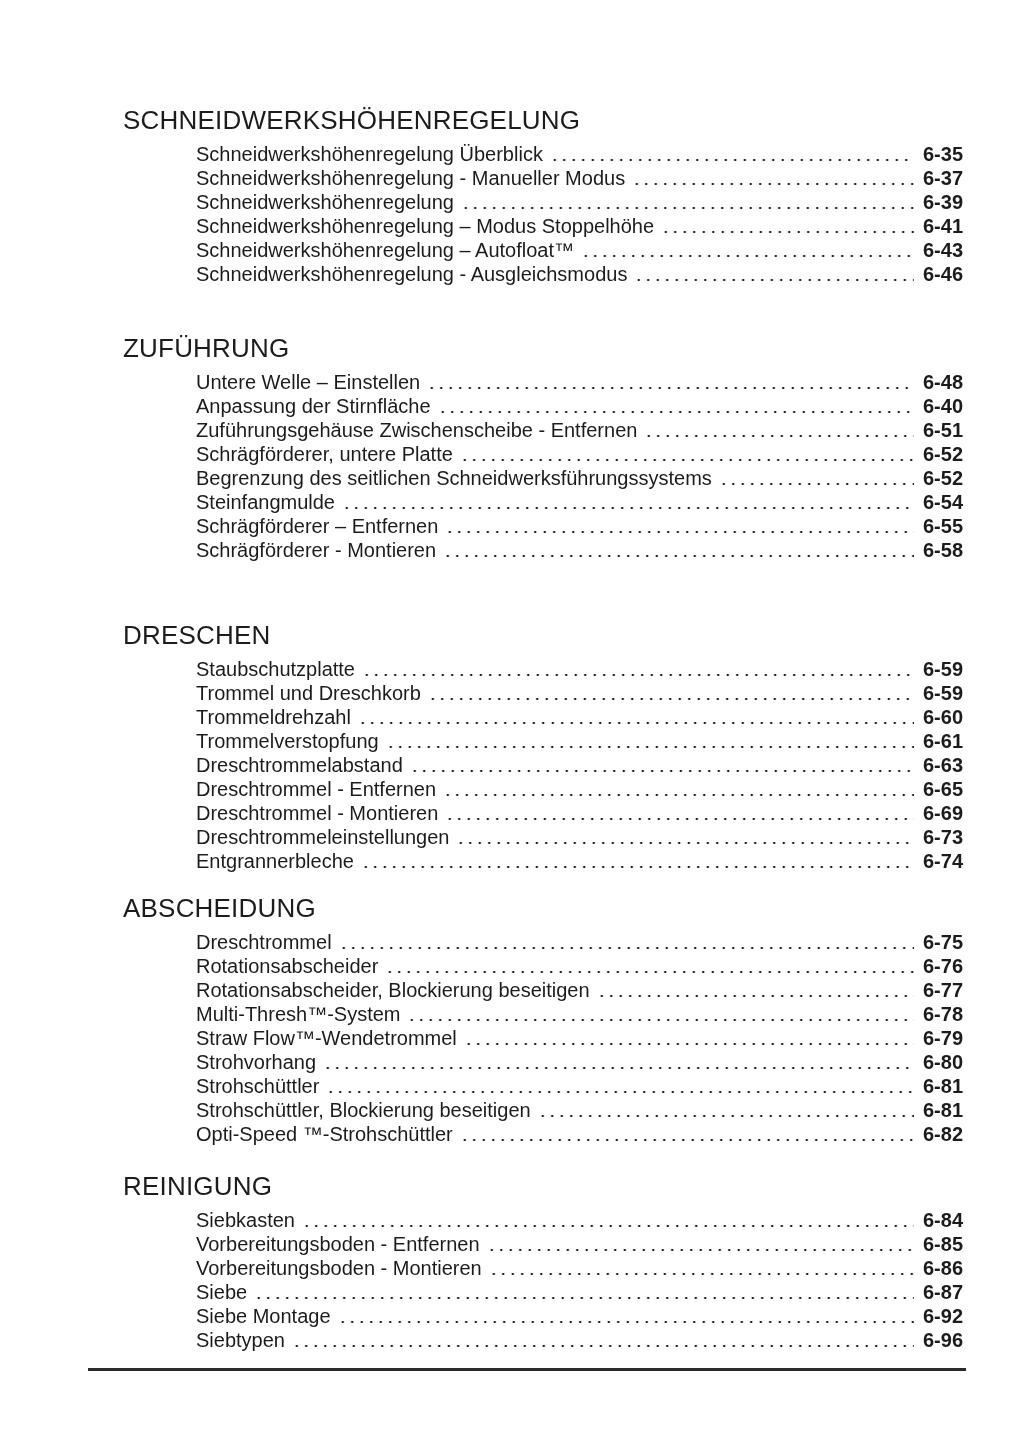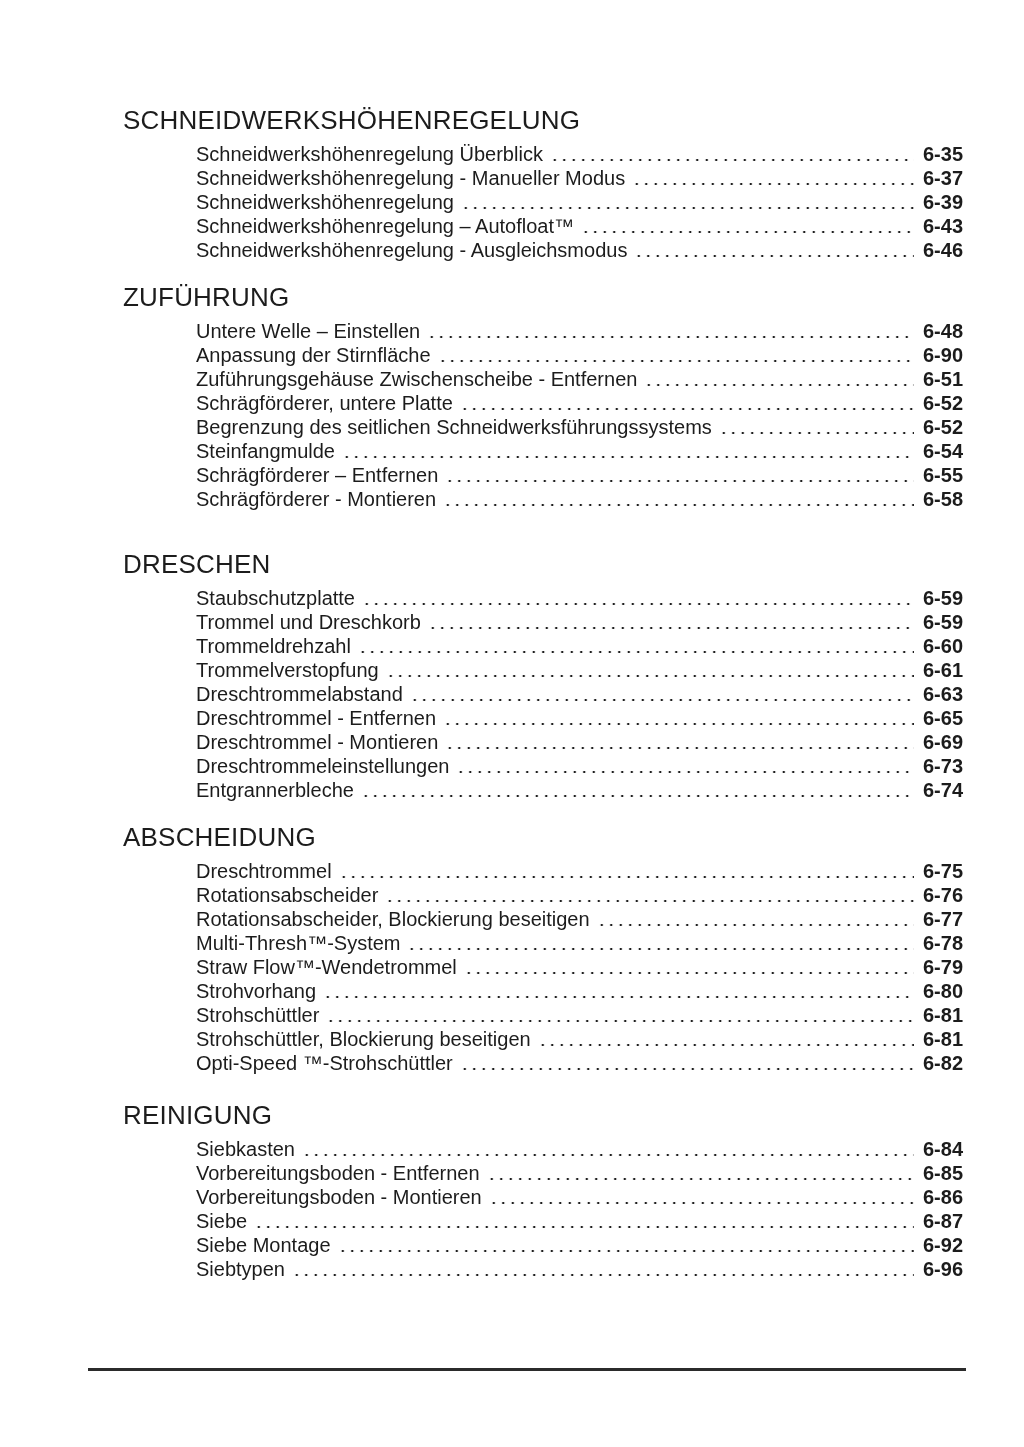--- a/index.html
+++ b/index.html
@@ -20,22 +20,22 @@
     position:absolute;inset:0;
     background:var(--bg);
     border-radius:24px;
   }
   .toc{
     position:absolute;
     top:107px;left:123px;
     width:840px; 
   }
   .toc-section{display:block;}
-  .toc-section:nth-child(2){margin-top:22px;}
-  .toc-section:nth-child(3){margin-top:40px;}
+  .toc-section:nth-child(2){margin-top:49px;}
+  .toc-section:nth-child(3){margin-top:60px;}
   .toc-section:nth-child(4){margin-top:22px;}
   .toc-section:nth-child(5){margin-top:27px;}
   .section-title{
     font-size:26px;
     font-weight:400;
     line-height:26px;
     letter-spacing:0.2px;
     margin-bottom:9px;
     white-space:nowrap;
   }
@@ -93,20 +93,25 @@
             <span class="toc-label">Schneidwerkshöhenregelung - Manueller Modus</span>
             <span class="dots"></span>
             <span class="toc-page">6-37</span>
           </div>
           <div class="toc-row">
             <span class="toc-label">Schneidwerkshöhenregelung</span>
             <span class="dots"></span>
             <span class="toc-page">6-39</span>
           </div>
           <div class="toc-row">
+            <span class="toc-label">Schneidwerkshöhenregelung – Modus Stoppelhöhe</span>
+            <span class="dots"></span>
+            <span class="toc-page">6-41</span>
+          </div>
+          <div class="toc-row">
             <span class="toc-label">Schneidwerkshöhenregelung – Autofloat™</span>
             <span class="dots"></span>
             <span class="toc-page">6-43</span>
           </div>
           <div class="toc-row">
             <span class="toc-label">Schneidwerkshöhenregelung - Ausgleichsmodus</span>
             <span class="dots"></span>
             <span class="toc-page">6-46</span>
           </div>
         </div>
@@ -115,21 +120,21 @@
         <h2 class="section-title">ZUFÜHRUNG</h2>
         <div class="entries">
           <div class="toc-row">
             <span class="toc-label">Untere Welle – Einstellen</span>
             <span class="dots"></span>
             <span class="toc-page">6-48</span>
           </div>
           <div class="toc-row">
             <span class="toc-label">Anpassung der Stirnfläche</span>
             <span class="dots"></span>
-            <span class="toc-page">6-90</span>
+            <span class="toc-page">6-40</span>
           </div>
           <div class="toc-row">
             <span class="toc-label">Zuführungsgehäuse Zwischenscheibe - Entfernen</span>
             <span class="dots"></span>
             <span class="toc-page">6-51</span>
           </div>
           <div class="toc-row">
             <span class="toc-label">Schrägförderer, untere Platte</span>
             <span class="dots"></span>
             <span class="toc-page">6-52</span>

